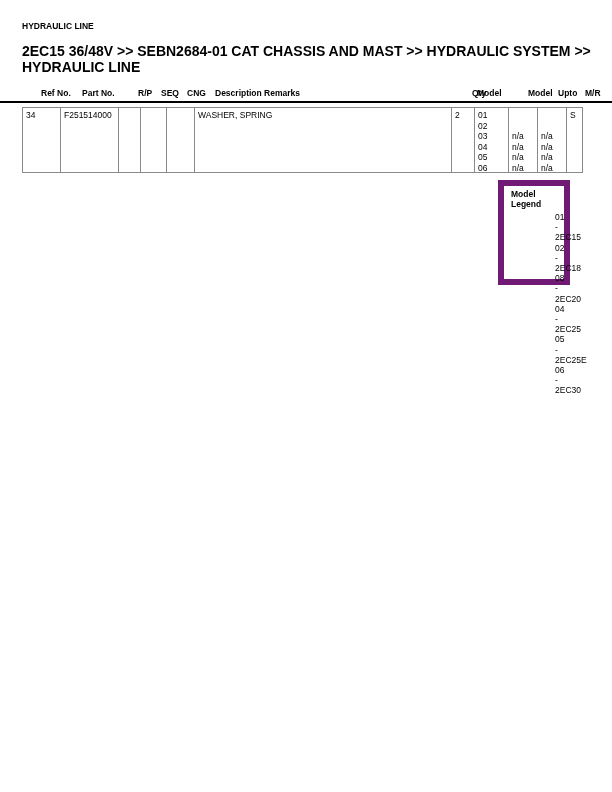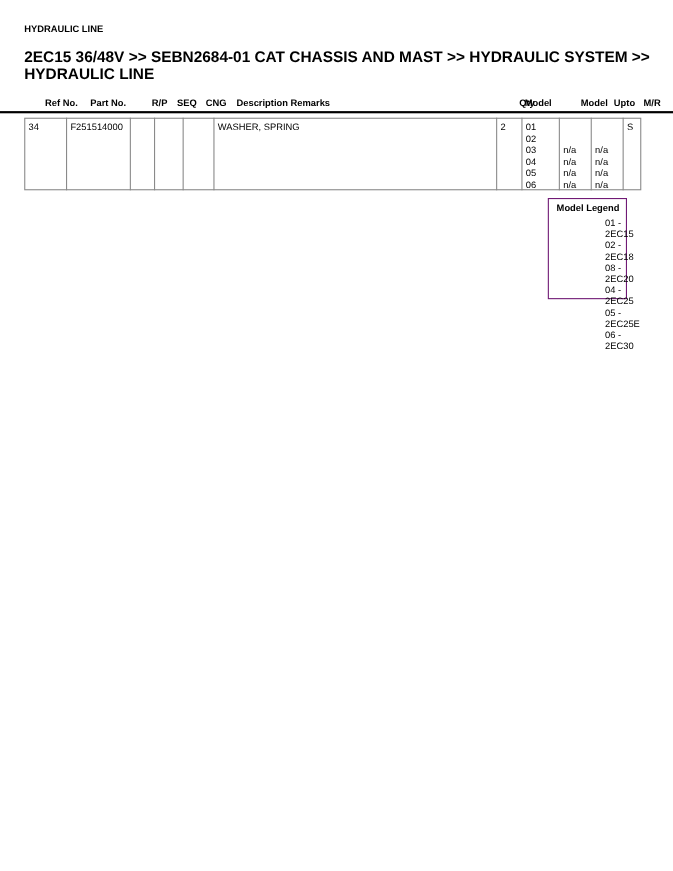--- a/index.html
+++ b/index.html
@@ -9,22 +9,22 @@
   }
   .title { position: absolute; left: 22px; top: 21px; font-size: 8.5px; font-weight: bold; text-align: center; }
   .breadcrumb { position: absolute; left: 22px; top: 43px; font-size: 14px; font-weight: bold; }
   .hdr { position: absolute; top: 88px; font-size: 8.5px; font-weight: bold; white-space: nowrap; margin-left: 19px; }
   .hdr-line { position: absolute; left: 0; top: 101px; width: 612px; height: 2px; background: #000; }
   .row-box { position: absolute; left: 22px; top: 107px; width: 561px; height: 66px;
              border: 1px solid #8a8a8a; box-sizing: border-box; }
   .vline { position: absolute; top: 107px; height: 66px; width: 1px; background: #8a8a8a; }
   .cell { position: absolute; top: 110px; font-size: 8.5px; white-space: nowrap; line-height: 10.5px; }
   .stack div { height: 10.5px; }
-  .legend { position: absolute; left: 498px; top: 180px; width: 72px; height: 92px;
-            border: 1px solid #701a75; box-sizing: border-box; padding: 3px 0 0 7px; font-size: 8.5px; }
+  .legend { position: absolute; left: 498px; top: 180px; width: 72px; height: 105px;
+            border: 6px solid #701a75; box-sizing: border-box; padding: 3px 0 0 7px; font-size: 8.5px; }
   .legend .lt { font-weight: bold; margin-bottom: 3px; }
   .legend .li { line-height: 10.2px; margin-left: 44px; }
 </style>
 </head>
 <body>
 
 <div class="title">HYDRAULIC LINE</div>
 <div class="breadcrumb">2EC15 36/48V &gt;&gt; SEBN2684-01 CAT CHASSIS AND MAST &gt;&gt; HYDRAULIC SYSTEM &gt;&gt; HYDRAULIC LINE</div>
 
 <div>

